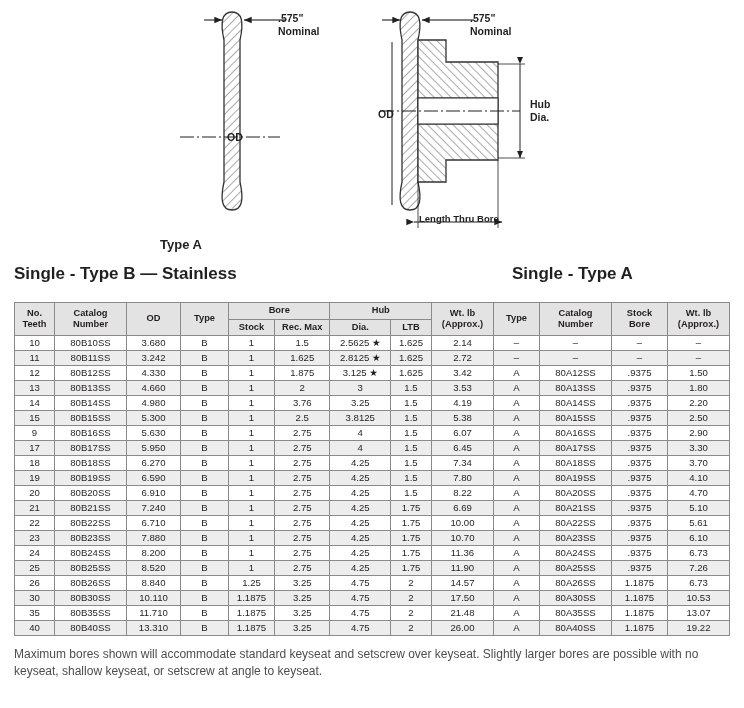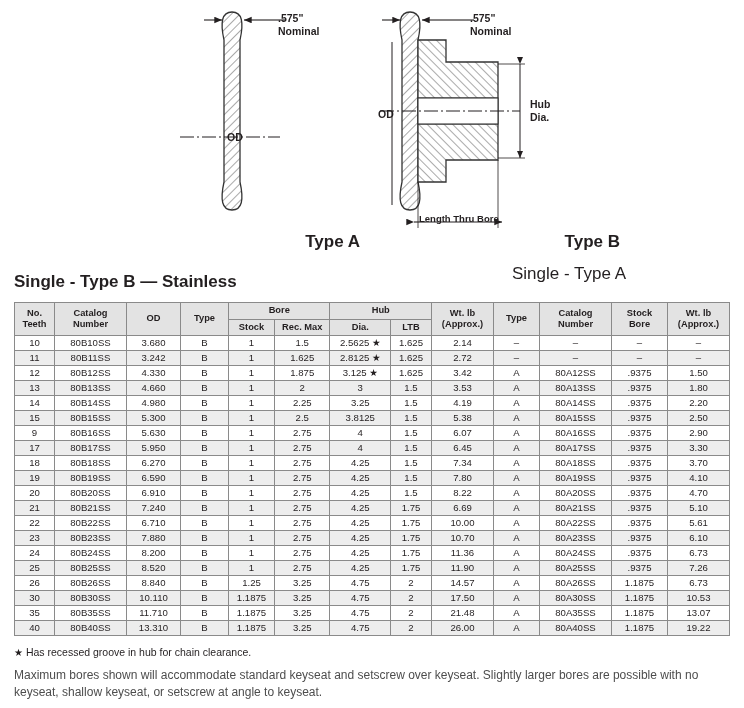--- a/index.html
+++ b/index.html
@@ -22,39 +22,39 @@
     position: absolute;
     top: 0;
   }
   .dwg-a { left: 160px; width: 200px; height: 262px; }
   .dwg-b { left: 370px; width: 250px; height: 262px; }
 
   .type-caption {
     position: absolute;
     bottom: 10px;
     width: 100%;
-    text-align: right;
-    font-size: 17px;
+    text-align: left;
+    font-size: 13px;
     font-weight: bold;
     color: #231f20;
   }
 
   
   .headings {
     position: relative;
     height: 34px;
     margin-top: 2px;
   }
   .h-left {
-    position: absolute; left: 14px; top: 8px;
+    position: absolute; left: 14px; top: 0;
     font-size: 17px; font-weight: bold; color: #231f20;
   }
   .h-right {
     position: absolute; left: 512px; top: 0;
-    font-size: 17px; font-weight: normal; color: #231f20;
+    font-size: 17px; font-weight: bold; color: #231f20;
   }
 
   
   .table-wrap { padding: 4px 14px; }
   table.spec {
     border-collapse: collapse;
     width: 716px;
     font-size: 9.6px;
     color: #231f20;
   }
@@ -179,21 +179,20 @@
         <div>Nominal</div>
       </div>
 
       <div style="position:absolute; left:160px; top:98px; font-size:10.5px; font-weight:bold; line-height:1.25;">
         <div>Hub</div>
         <div>Dia.</div>
       </div>
 
       <div style="position:absolute; left:49px; top:213px; font-size:9.5px; font-weight:bold;">Length Thru Bore</div>
 
-      <div class="type-caption">Type B</div>
     </div>
   </div>
 
   <div class="headings">
     <div class="h-left">Single - Type B — Stainless</div>
     <div class="h-right">Single - Type A</div>
   </div>
 
   <div class="table-wrap">
     <table class="spec">
@@ -296,21 +295,21 @@
             <td>80A13SS</td>
             <td>.9375</td>
             <td>1.80</td>
           </tr>
           <tr>
             <td>14</td>
             <td>80B14SS</td>
             <td>4.980</td>
             <td>B</td>
             <td>1</td>
-            <td>2.25</td>
+            <td>3.76</td>
             <td>3.25</td>
             <td>1.5</td>
             <td>4.19</td>
             <td class="sep-left">A</td>
             <td>80A14SS</td>
             <td>.9375</td>
             <td>2.20</td>
           </tr>
           <tr class="alt">
             <td>15</td>
@@ -535,20 +534,16 @@
             <td class="sep-left">A</td>
             <td>80A40SS</td>
             <td>1.1875</td>
             <td>19.22</td>
           </tr>
         </tbody>
     </table>
   </div>
 
   <div class="notes">
-    <div class="note-star">
-      <span class="glyph">★</span>
-      <span>Has recessed groove in hub for chain clearance.</span>
-    </div>
     <div class="note-max">Maximum bores shown will accommodate standard keyseat and setscrew over keyseat. Slightly larger bores are possible with no keyseat, shallow keyseat, or setscrew at angle to keyseat.</div>
   </div>
 
 </div>
 
 </body></html>

